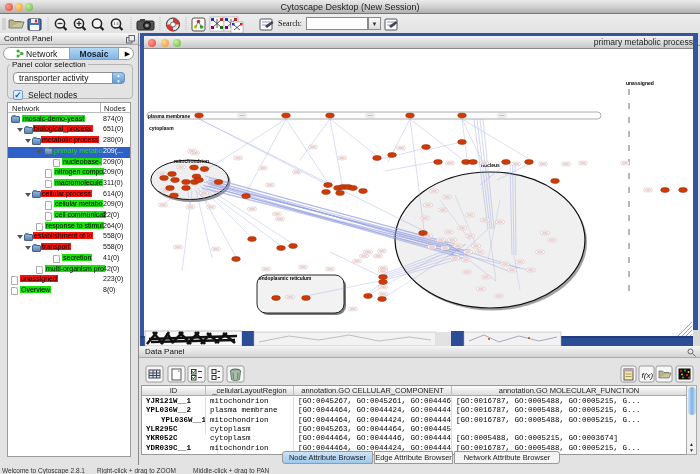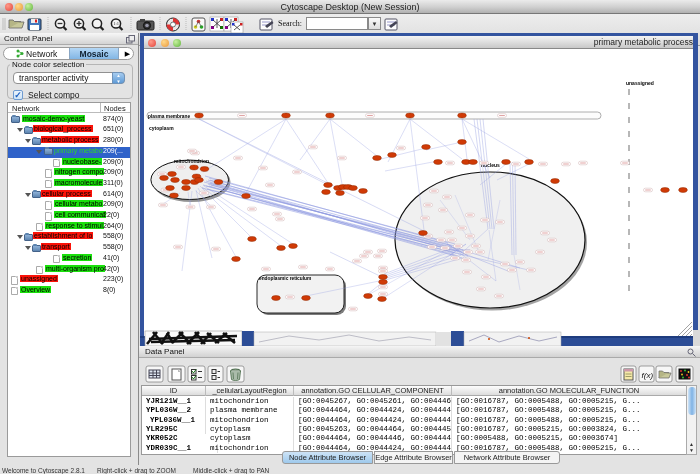--- a/index.html
+++ b/index.html
@@ -179,24 +179,24 @@
           <circle cx="2" cy="2" r="1.5" fill="#3a3"></circle>
           <circle cx="6" cy="4.5" r="1.5" fill="#3a3"></circle>
           <circle cx="2" cy="7" r="1.5" fill="#3a3"></circle>
           <line x1="2" y1="2" x2="6" y2="4.5" stroke="#3a3" stroke-width="0.8"></line>
           <line x1="2" y1="7" x2="6" y2="4.5" stroke="#3a3" stroke-width="0.8"></line>
         </svg> Network</div>
     <div class="abs" id="tab-mosaic">Mosaic</div>
     <div class="abs" id="tab-arrow">▶</div>
   </div>
   <div class="abs" id="groupbox"></div>
-  <div class="abs" id="gb-label">Node color selection</div>
+  <div class="abs" id="gb-label">Panel color selection</div>
   <div class="abs" id="combo">transporter activity<div class="abs" id="combo-btn">▲<br>▼</div></div>
   <div class="abs" id="checkbox">✓</div>
-  <div class="abs" id="cb-label">Select compo</div>
+  <div class="abs" id="cb-label">Select nodes</div>
   <div class="abs" id="treebox">
     <div class="abs" id="tree-head">
         <span style="position:absolute;left:4px;top:1px;">Network</span>
         <span style="position:absolute;left:96px;top:1px;">Nodes</span>
         <span style="position:absolute;left:92px;top:0;height:10px;border-left:1px solid #bbb;"></span>
       </div>
     <div id="tree-rows">
         <div class="trow" style="top:11.7px;">
           <span class="folder" style="left:3px"></span>
           <span class="hl green" style="position:absolute;left:14px;">mosaic-demo-yeast</span>
@@ -861,30 +861,29 @@
     <div class="dc" style="left:152px;width:158px;padding-left:4px">[GO:0045267, GO:0045261, GO:0044464, G...</div>
     <div class="dc" style="left:310px;width:234px;border-right:0;padding-left:4px">[GO:0016787, GO:0005488, GO:0005215, G...</div>
   </div>
         <div class="dr" style="top:20.35px">
     <div class="dc" style="left:0;width:64px;"><b style="padding-left:4px">YPL036W__2</b></div>
     <div class="dc" style="left:64px;width:88px;padding-left:4px">plasma membrane</div>
     <div class="dc" style="left:152px;width:158px;padding-left:4px">[GO:0044464, GO:0044424, GO:0044444, G...</div>
     <div class="dc" style="left:310px;width:234px;border-right:0;padding-left:4px">[GO:0016787, GO:0005488, GO:0005215, G...</div>
   </div>
         <div class="dr" style="top:29.7px">
-    <div class="dc" style="left:0;width:64px;"><b style="padding-left:8px">YPL036W__1</b></div>
+    <div class="dc" style="left:0;width:64px;"><b style="padding-left:19px">YPL036W__1</b></div>
     <div class="dc" style="left:64px;width:88px;padding-left:4px">mitochondrion</div>
     <div class="dc" style="left:152px;width:158px;padding-left:4px">[GO:0044464, GO:0044424, GO:0044444, G...</div>
     <div class="dc" style="left:310px;width:234px;border-right:0;padding-left:4px">[GO:0016787, GO:0005488, GO:0005215, G...</div>
   </div>
         <div class="dr" style="top:39.05px">
     <div class="dc" style="left:0;width:64px;"><b style="padding-left:4px">YLR295C</b></div>
     <div class="dc" style="left:64px;width:88px;padding-left:4px">cytoplasm</div>
     <div class="dc" style="left:152px;width:158px;padding-left:4px">[GO:0045263, GO:0044464, GO:0044455, G...</div>
-    <div class="dc" style="left:310px;width:234px;border-right:0;padding-left:4px">[GO:0016787, GO:0005215, GO:0003824, G...</div>
   </div>
         <div class="dr" style="top:48.4px">
     <div class="dc" style="left:0;width:87px;"><b style="padding-left:4px">YKR052C</b></div>
     <div class="dc" style="left:64px;width:88px;padding-left:4px">cytoplasm</div>
     <div class="dc" style="left:152px;width:158px;padding-left:4px">[GO:0044464, GO:0044446, GO:0044444, G...</div>
     <div class="dc" style="left:310px;width:234px;border-right:0;padding-left:4px">[GO:0005488, GO:0005215, GO:0003674]</div>
   </div>
         <div class="dr" style="top:57.75px">
     <div class="dc" style="left:0;width:76px;"><b style="padding-left:4px">YDR039C__1</b></div>
     <div class="dc" style="left:64px;width:88px;padding-left:4px">mitochondrion</div>

